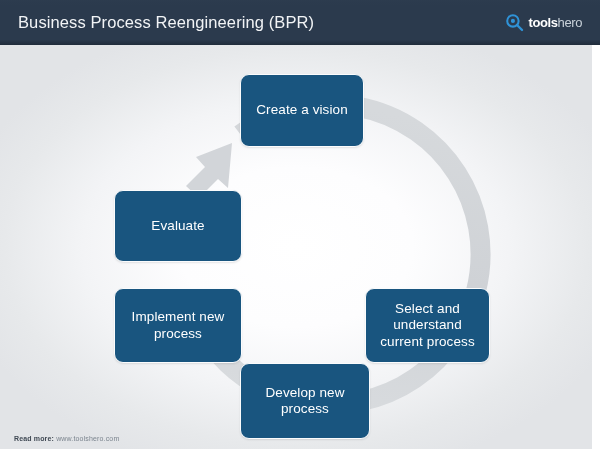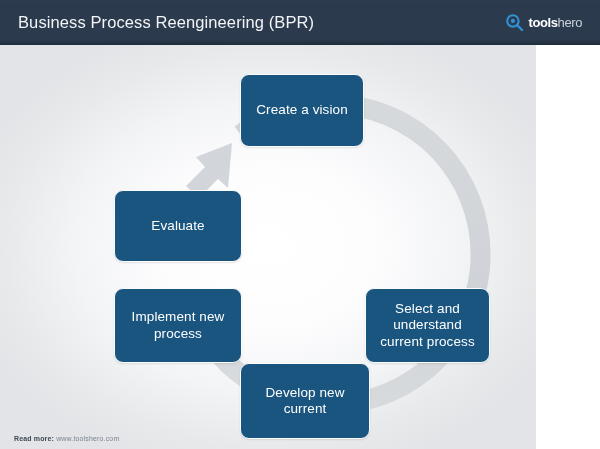--- a/index.html
+++ b/index.html
@@ -67,21 +67,21 @@
   }
   .logo-hero {
     color: #c9d2da;
     font-weight: 400;
   }
 
   
   .canvas {
     position: absolute;
     left: 0; top: 45px;
-    width: 536px;
+    width: 592px;
     height: 404px;
     background:
       radial-gradient(ellipse 58% 58% at 50% 50%, #ffffff 0%, #fdfdfe 34%, #f3f4f6 62%, #e7e9eb 85%, #e2e4e7 100%);
     overflow: hidden;
   }
 
   .ring-svg {
     position: absolute;
     left: 0; top: 0;
     width: 600px;
@@ -164,21 +164,21 @@
                A 150 150 0 1 1 207 292" fill="none" stroke="url(#ringGrad)" stroke-width="20" stroke-linecap="butt" transform="rotate(12 302 218)"></path>
 
       <polygon points="232,98 196,112 205,122 186,141 199,153 218,134 228,143" fill="#d2d5d9"></polygon>
     </svg>
 
     <div class="node node-vision">Create a vision</div>
 
 
     <div class="node node-current">Select and understand current process</div>
 
-    <div class="node node-develop">Develop new current</div>
+    <div class="node node-develop">Develop new process</div>
 
     <div class="node node-evaluate">Evaluate</div>
 
     <div class="node node-implement">Implement new process</div>
 
     <div class="footer"><b>Read more:</b><span>&nbsp;</span><span class="url">www.toolshero.com</span></div>
 
   </div>
 </div>
 

